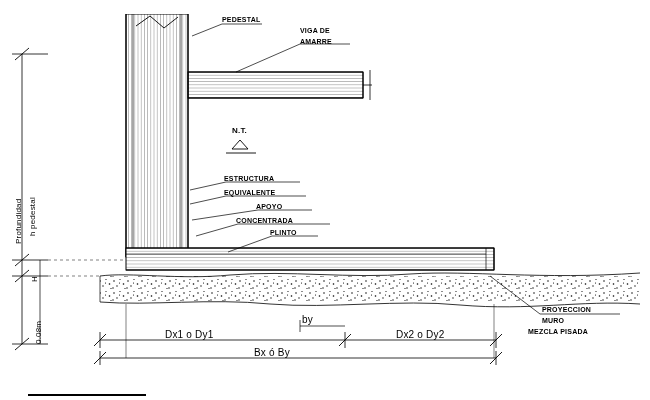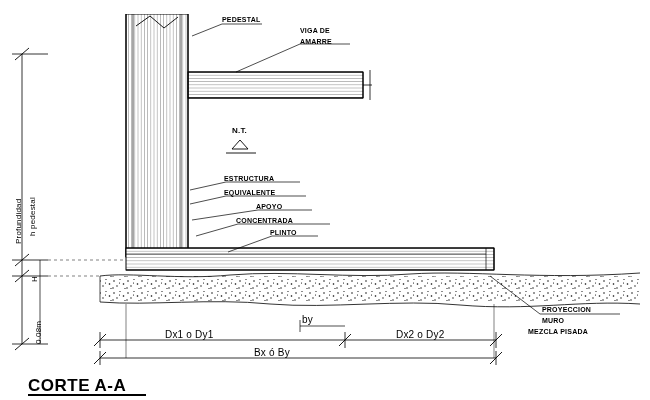--- a/index.html
+++ b/index.html
@@ -205,17 +205,16 @@
   <div class="lbl tiny" style="left:528px;top:314px;font-weight:bold;">MEZCLA PISADA</div>
 
   <div class="lbl dim" style="left:302px;top:300px;text-align:right;">by</div>
 
   <div class="lbl dim" style="left:165px;top:315px;">Dx1 o Dy1</div>
 
   <div class="lbl dim" style="left:352px;top:315px;margin-left:44px;">Dx2 o Dy2</div>
 
   <div class="lbl dim" style="left:242px;top:333px;padding-left:12px;">Bx ó By</div>
 
-  <div class="lbl title" style="left:28px;top:362px;">CORTE A-A</div>
 
   <div class="lbl subtitle" style="left:30px;top:385px;">ESC. 1:50</div>
 
 </div>
 
 </body></html>

